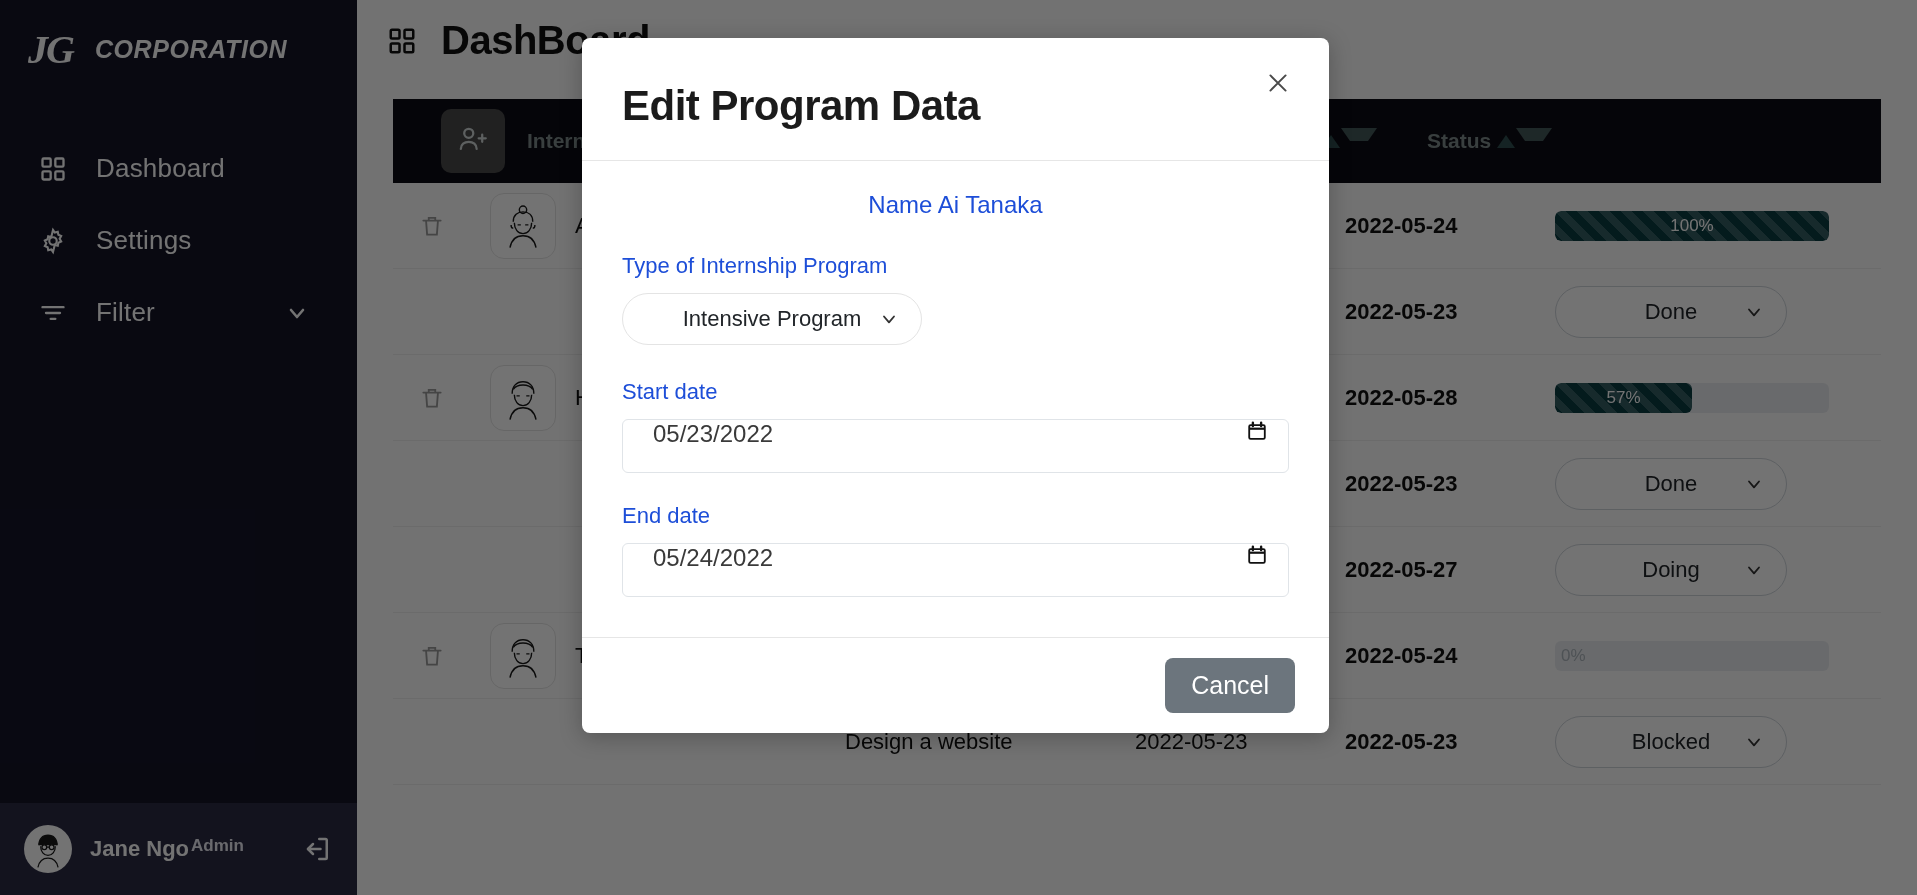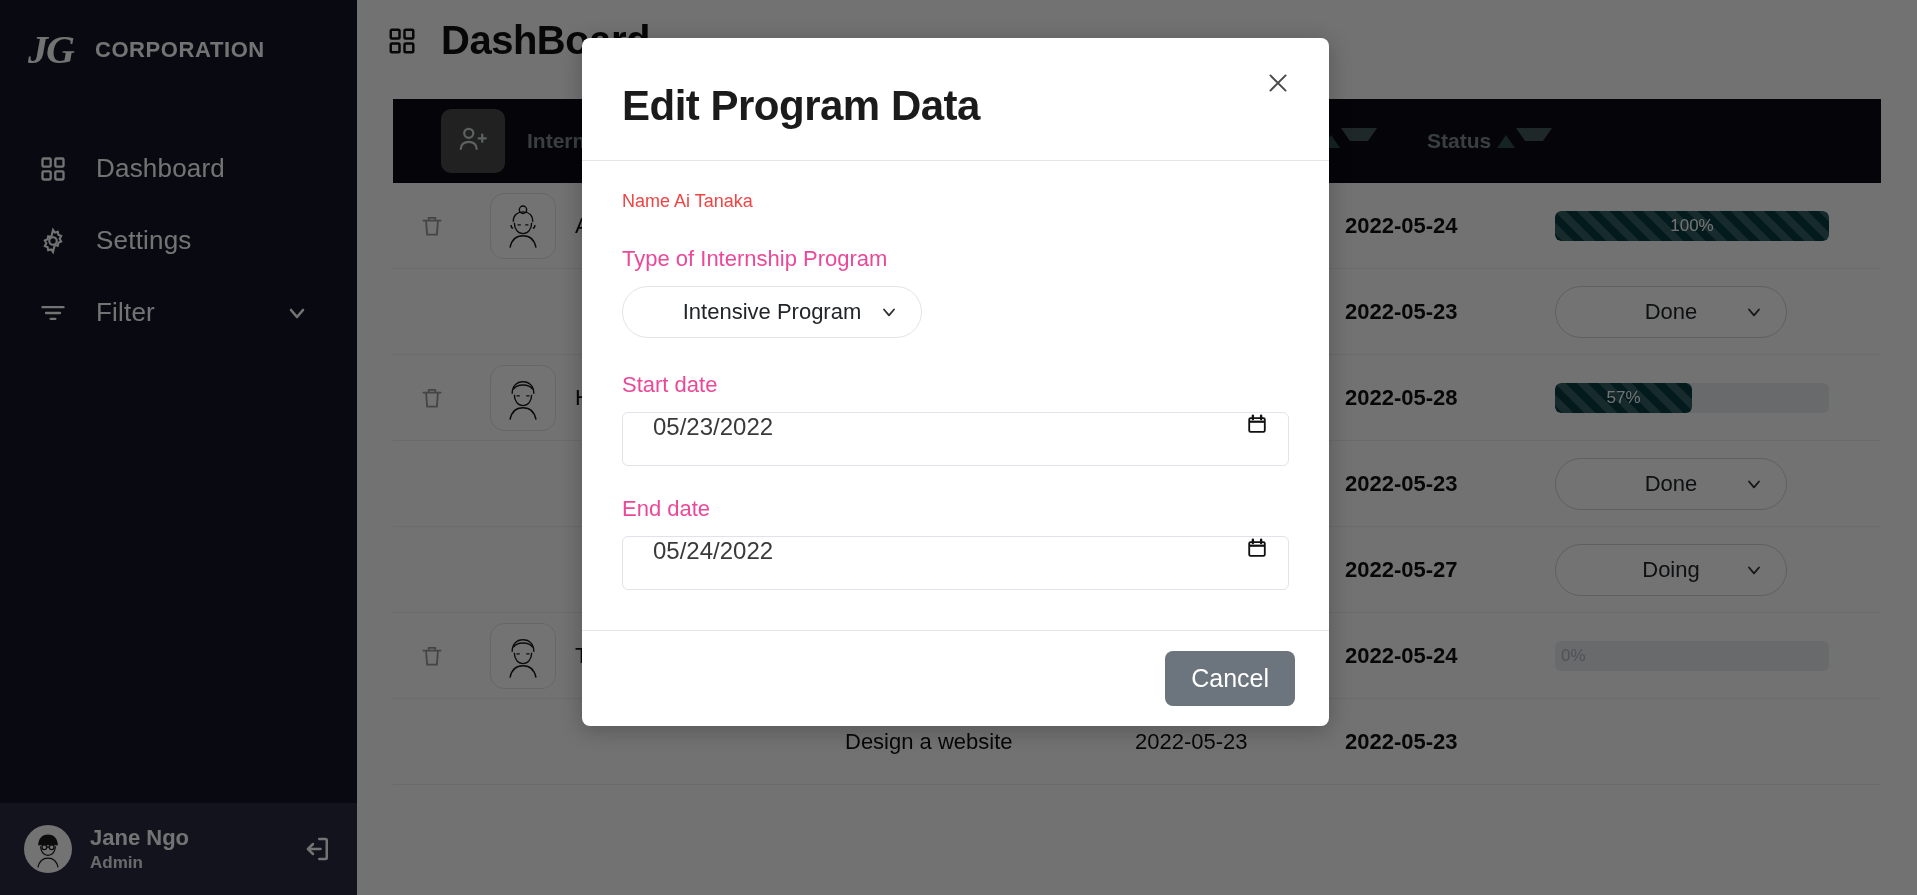--- a/index.html
+++ b/index.html
@@ -16,21 +16,21 @@
     width: 357px; height: 895px;
     background: #141427; color: #fff;
     display: flex; flex-direction: column;
   }
   .brand { display: flex; align-items: center; gap: 22px; padding: 26px 0 0 28px; }
   .brand-mark {
     font-family: "Liberation Serif", serif;
     font-style: italic; font-weight: 700; font-size: 40px;
     letter-spacing: -2px; color: #ffffff;
   }
-  .brand-name { font-weight: 700; font-size: 22px; letter-spacing: .6px; }
+  .brand-name { font-weight: 700; font-size: 25px; letter-spacing: .6px; font-style: italic; }
 
   .nav { margin-top: 78px; display: flex; flex-direction: column; gap: 37px; }
   .nav-item {
     display: flex; align-items: center; gap: 28px;
     padding: 2px 0 2px 38px; cursor: pointer; position: relative;
   }
   .nav-label { font-size: 26px; font-weight: 400; letter-spacing: .2px; }
   .nav-icon { width: 30px; height: 30px; display: flex; align-items: center; justify-content: center; flex: 0 0 30px; }
   .nav-icon svg { display: block; }
   .chev-right { position: absolute; left: 285px; display: flex; }
@@ -38,21 +38,21 @@
   .profile {
     margin-top: auto; height: 92px;
     background: #2b2b44;
     display: flex; align-items: center; gap: 18px; padding: 0 24px;
   }
   .avatar-circle {
     width: 48px; height: 48px; border-radius: 50%;
     background: #ffffff; flex: 0 0 48px;
     display: flex; align-items: center; justify-content: center; overflow: hidden;
   }
-  .profile-text { display: flex; flex-direction: column; gap: 2px; }
+  .profile-text { display: flex; gap: 2px; }
   .profile-name { font-size: 22px; font-weight: 700; }
   .profile-role { font-size: 17px; font-weight: 700; color: #e9e9f2; }
   .logout-btn { margin-left: auto; cursor: pointer; display: flex; }
 
   
   .main {
     position: absolute; left: 357px; top: 0;
     width: 1560px; height: 895px;
     background: #fdfdfd; overflow: hidden;
   }
@@ -144,22 +144,22 @@
     position: relative; padding: 44px 40px 30px 40px;
     border-bottom: 1px solid #e6e6e6;
   }
   .modal-title { font-size: 42px; font-weight: 700; color: #1b1b1b; letter-spacing: -.5px; }
   .modal-close {
     position: absolute; right: 34px; top: 28px;
     width: 34px; height: 34px; cursor: pointer;
     display: flex; align-items: center; justify-content: center;
   }
   .modal-body { padding: 30px 40px 36px 40px; }
-  .field-static { font-size: 18px; color: #ef4444; margin-bottom: 34px; }
-  .field-label { font-size: 22px; color: #ec4899; margin-bottom: 14px; display: block; }
+  .field-static { font-size: 24px; color: #1d4ed8; margin-bottom: 34px; text-align: center; }
+  .field-label { font-size: 22px; color: #1d4ed8; margin-bottom: 14px; display: block; }
 
   .pill-select {
     width: 300px; height: 52px; border-radius: 26px;
     border: 1px solid #e4e4e4; background: #fff;
     display: flex; align-items: center; justify-content: center;
     position: relative; font-size: 22px; color: #212529; cursor: pointer;
     margin-bottom: 34px;
   }
   .pill-select .chev { position: absolute; right: 22px; display: flex; }
 
@@ -386,20 +386,30 @@
               </div>
             </div>
           </div>
           <div class="row">
             <div class="cell c-trash"></div>
             <div class="cell c-avatar"></div>
             <div class="cell c-name"></div>
             <div class="cell c-prog">Design a website</div>
             <div class="cell c-start">2022-05-23</div>
             <div class="cell c-end">2022-05-23</div>
+            <div class="cell c-status">
+              <div class="status-select">
+                <span>Blocked</span>
+                <span class="chev">
+                  <svg width="20" height="20" viewBox="0 0 24 24" fill="none" stroke="#333" stroke-width="2.2" stroke-linecap="round" stroke-linejoin="round">
+                    <polyline points="6 9 12 16 18 9"></polyline>
+                  </svg>
+                </span>
+              </div>
+            </div>
           </div>
         </div>
     </div>
   </div>
 
   <div class="dimmer"></div>
 
   <div class="modal">
     <div class="modal-head">
       <div class="modal-title">Edit Program Data</div>

